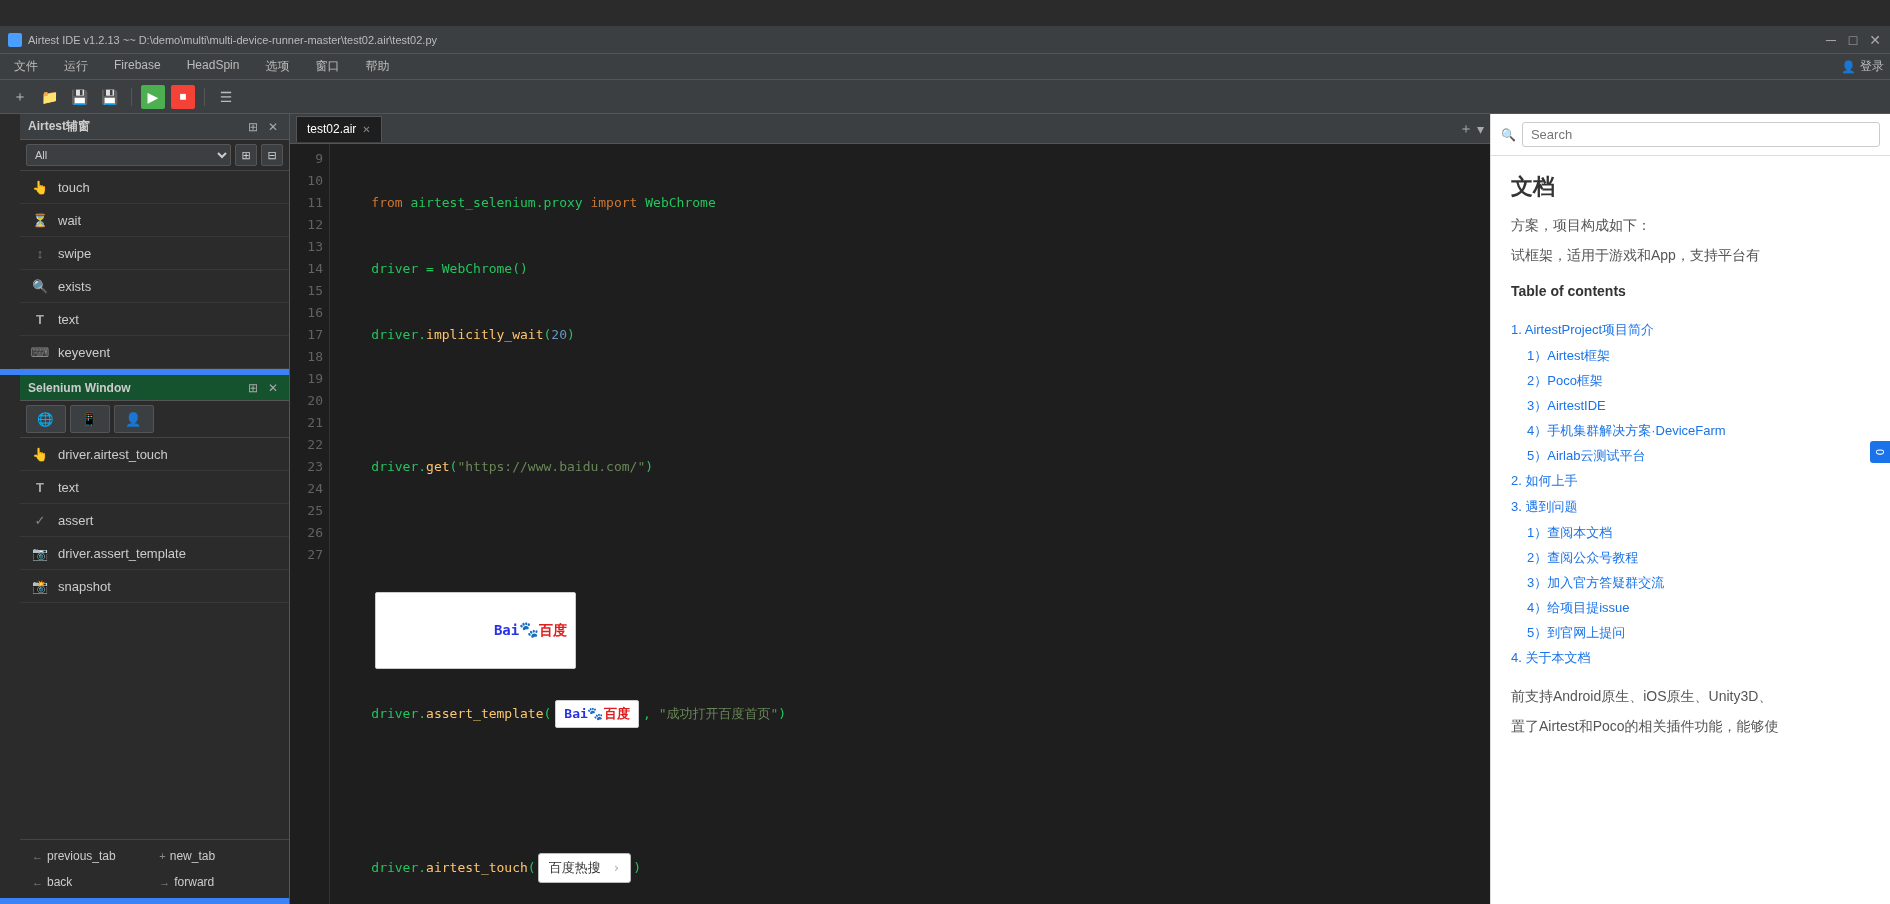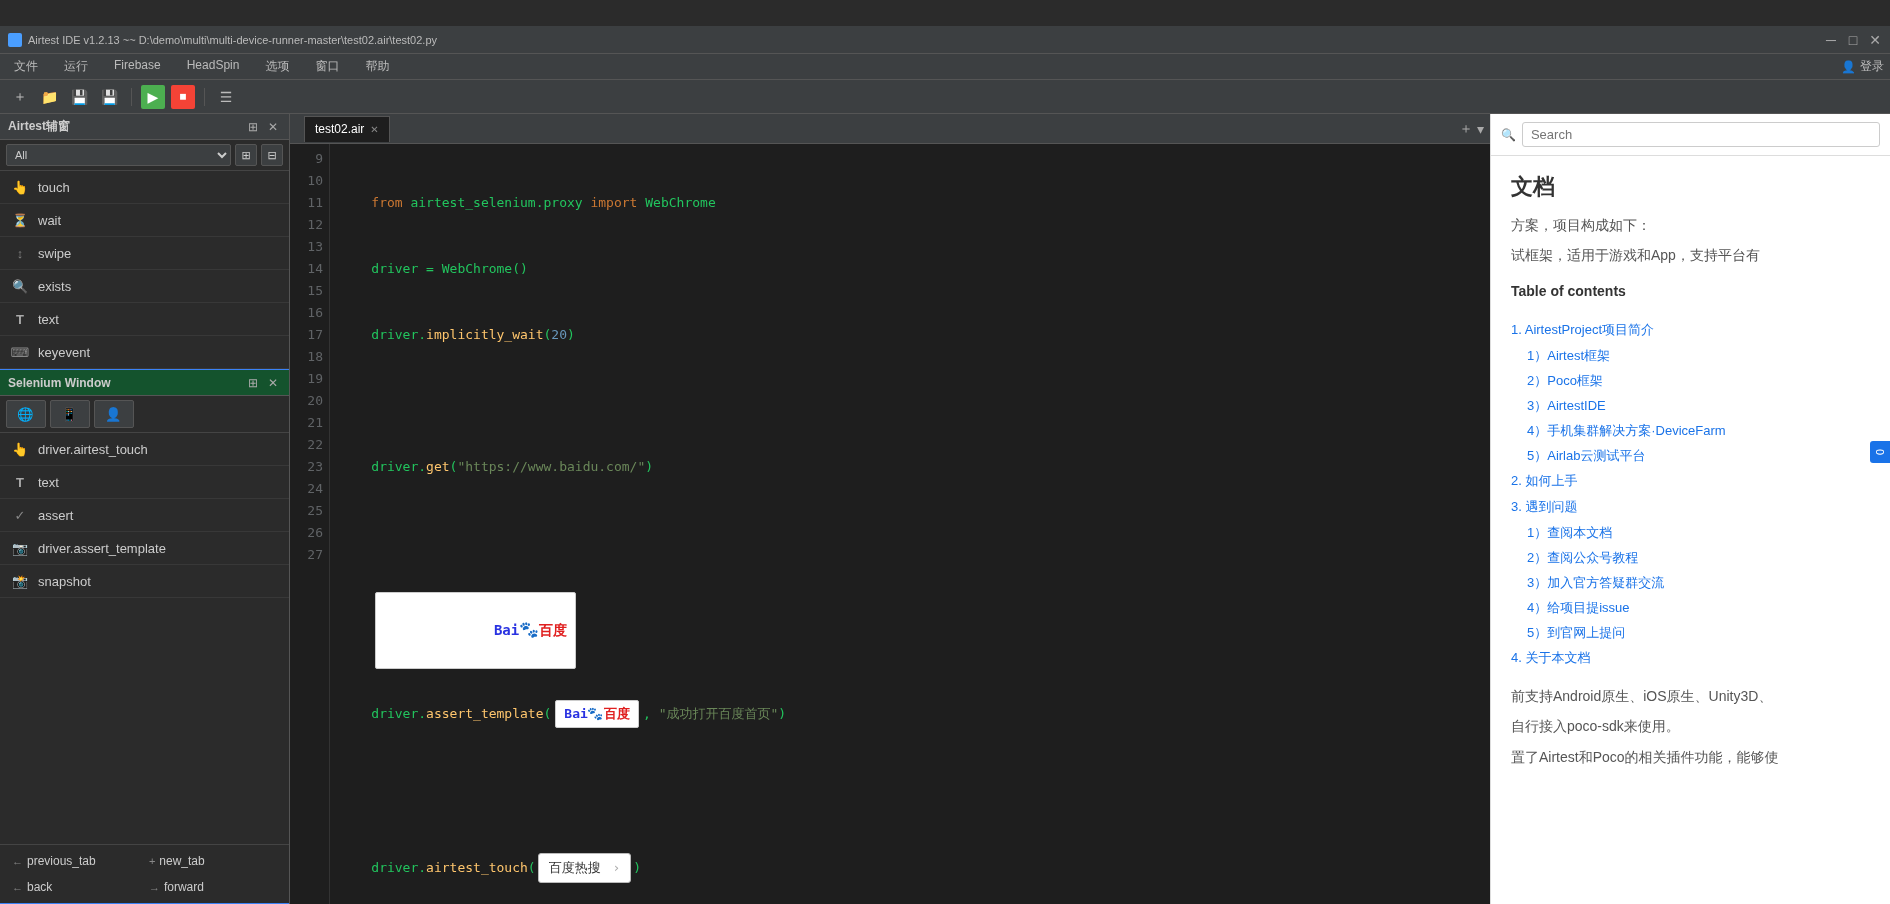--- a/index.html
+++ b/index.html
@@ -26,21 +26,21 @@
     .toolbar-run { background: #4CAF50; border-radius: 2px; width: 24px; height: 24px; color: white; border: none; cursor: pointer; font-size: 14px; display: flex; align-items: center; justify-content: center; }
     .toolbar-stop { background: #f44336; border-radius: 2px; width: 24px; height: 24px; color: white; border: none; cursor: pointer; font-size: 14px; display: flex; align-items: center; justify-content: center; }
 
     
     .main-layout { display: flex; flex: 1; overflow: hidden; }
 
     
     .left-panel { width: 290px; display: flex; flex-direction: column; background: #2b2b2b; border-right: 1px solid #555; flex-shrink: 0; }
 
     
-    .panel { border-bottom: 1px solid #3b82f6; }
+    .panel { border-bottom: 6px solid #3b82f6; padding-left: 20px; }
     .panel-header { background: #3c3f41; height: 26px; display: flex; align-items: center; justify-content: space-between; padding: 0 8px; border-bottom: 1px solid #555; }
     .panel-title { color: #ccc; font-size: 12px; font-weight: bold; }
     .panel-controls { display: flex; gap: 4px; }
     .panel-ctrl { background: none; border: none; color: #aaa; cursor: pointer; font-size: 12px; width: 16px; height: 16px; display: flex; align-items: center; justify-content: center; }
 
     .panel-filter { padding: 4px 6px; display: flex; gap: 4px; border-bottom: 1px solid #444; }
     .filter-select { background: #3c3f41; border: 1px solid #555; color: #ccc; font-size: 11px; padding: 2px 4px; border-radius: 2px; flex: 1; }
     .filter-btn { background: #3c3f41; border: 1px solid #555; color: #ccc; width: 22px; height: 22px; cursor: pointer; display: flex; align-items: center; justify-content: center; font-size: 11px; border-radius: 2px; }
 
     .assistant-items { flex: 1; overflow-y: auto; }
@@ -57,21 +57,21 @@
 
     
     .bottom-nav { padding: 4px; display: flex; flex-wrap: wrap; gap: 2px; border-top: 1px solid #444; }
     .bottom-nav-item { display: flex; align-items: center; gap: 4px; padding: 5px 8px; cursor: pointer; color: #ccc; font-size: 12px; width: 48%; border-radius: 2px; }
     .nav-icon { color: #888; font-size: 11px; }
 
     
     .center-panel { flex: 1; display: flex; flex-direction: column; min-width: 0; }
     .editor-area { flex: 1; display: flex; flex-direction: column; }
     .editor-tab-bar { background: #3c3f41; height: 30px; display: flex; align-items: center; padding: 0 6px; border-bottom: 1px solid #555; justify-content: space-between; }
-    .editor-tab-left { display: flex; align-items: center; gap: 4px; margin-left: 8px; }
+    .editor-tab-left { display: flex; align-items: center; gap: 4px; }
     .editor-tab { background: #2b2b2b; border: 1px solid #555; border-bottom: none; color: #ccc; font-size: 12px; padding: 4px 10px; cursor: pointer; display: flex; align-items: center; gap: 6px; height: 26px; }
     .editor-tab.active { background: #1e1e1e; color: #fff; }
     .tab-close { color: #888; font-size: 10px; cursor: pointer; }
     .editor-tab-right { display: flex; gap: 4px; }
     .editor-tab-btn { background: none; border: none; color: #aaa; cursor: pointer; font-size: 14px; }
 
     .editor-content { flex: 1; background: #1e1e1e; display: flex; overflow: hidden; }
     .line-numbers { width: 40px; background: #1e1e1e; color: #606366; font-family: 'Consolas', monospace; font-size: 13px; line-height: 22px; padding: 4px 6px; text-align: right; border-right: 1px solid #333; user-select: none; flex-shrink: 0; overflow: hidden; }
     .code-area { flex: 1; padding: 4px 10px; font-family: 'Consolas', monospace; font-size: 13px; line-height: 22px; overflow: auto; white-space: pre; }
     .code-line { height: 22px; display: flex; align-items: center; position: relative; }
@@ -350,20 +350,19 @@
         <div class="toc-item">3. 遇到问题</div>
         <div class="toc-sub">1）查阅本文档</div>
         <div class="toc-sub">2）查阅公众号教程</div>
         <div class="toc-sub">3）加入官方答疑群交流</div>
         <div class="toc-sub">4）给项目提issue</div>
         <div class="toc-sub">5）到官网上提问</div>
         <div class="toc-item">4. 关于本文档</div>
       </div>
 
       <div class="docs-text" style="margin-top:16px;">前支持Android原生、iOS原生、Unity3D、</div>
-      <div class="docs-text">自行接入poco-sdk来使用。</div>
       <div class="docs-text">置了Airtest和Poco的相关插件功能，能够使</div>
     </div>
 
     <div style="position:absolute; right:0; top:50%; transform:translateY(-50%); background:#1a73e8; color:white; writing-mode:vertical-rl; padding:8px 4px; font-size:11px; cursor:pointer; border-radius:3px 0 0 3px;">0</div>
   </div>
 
 </div>
 
 </body></html>

